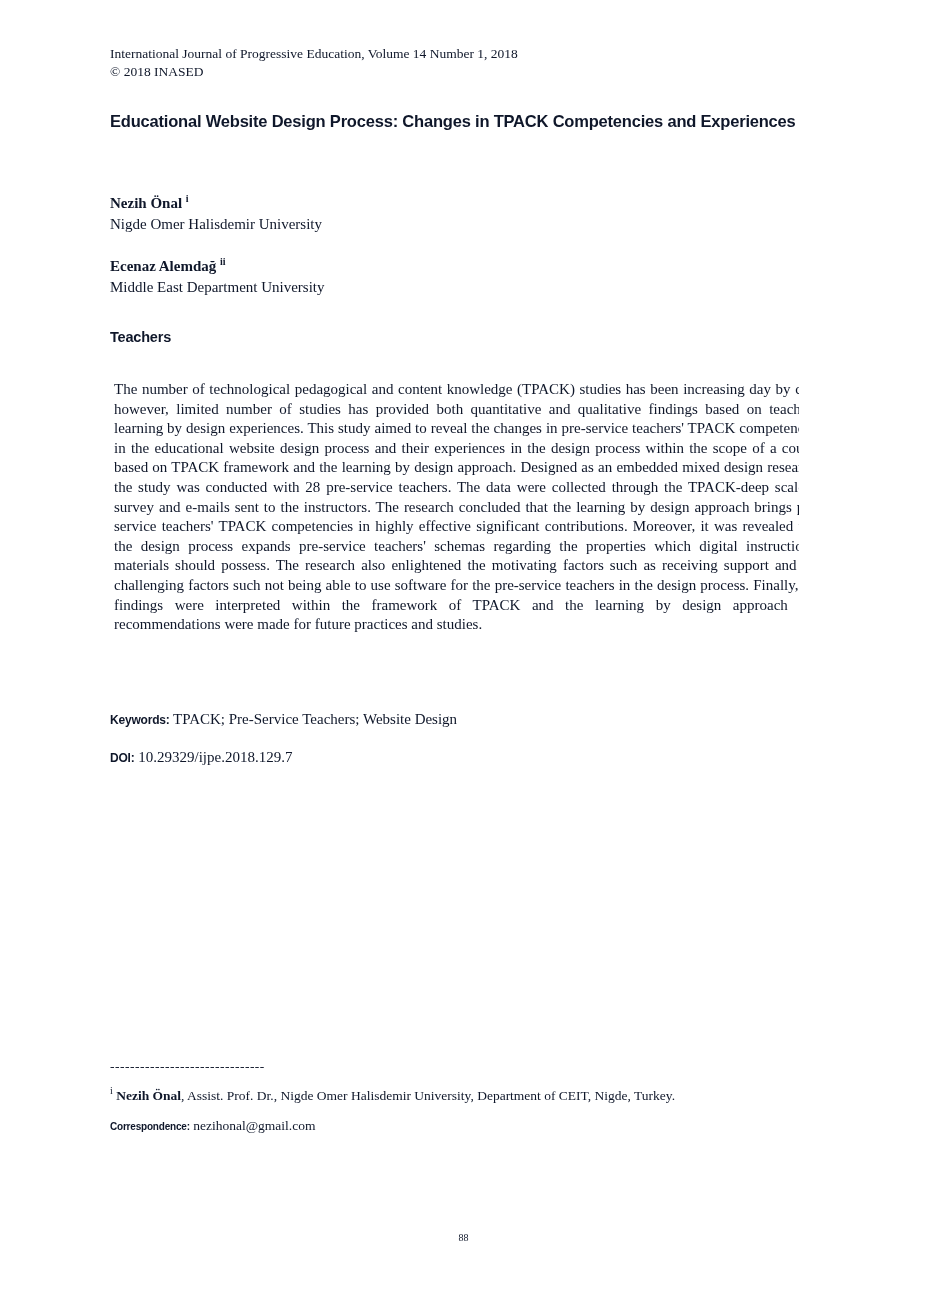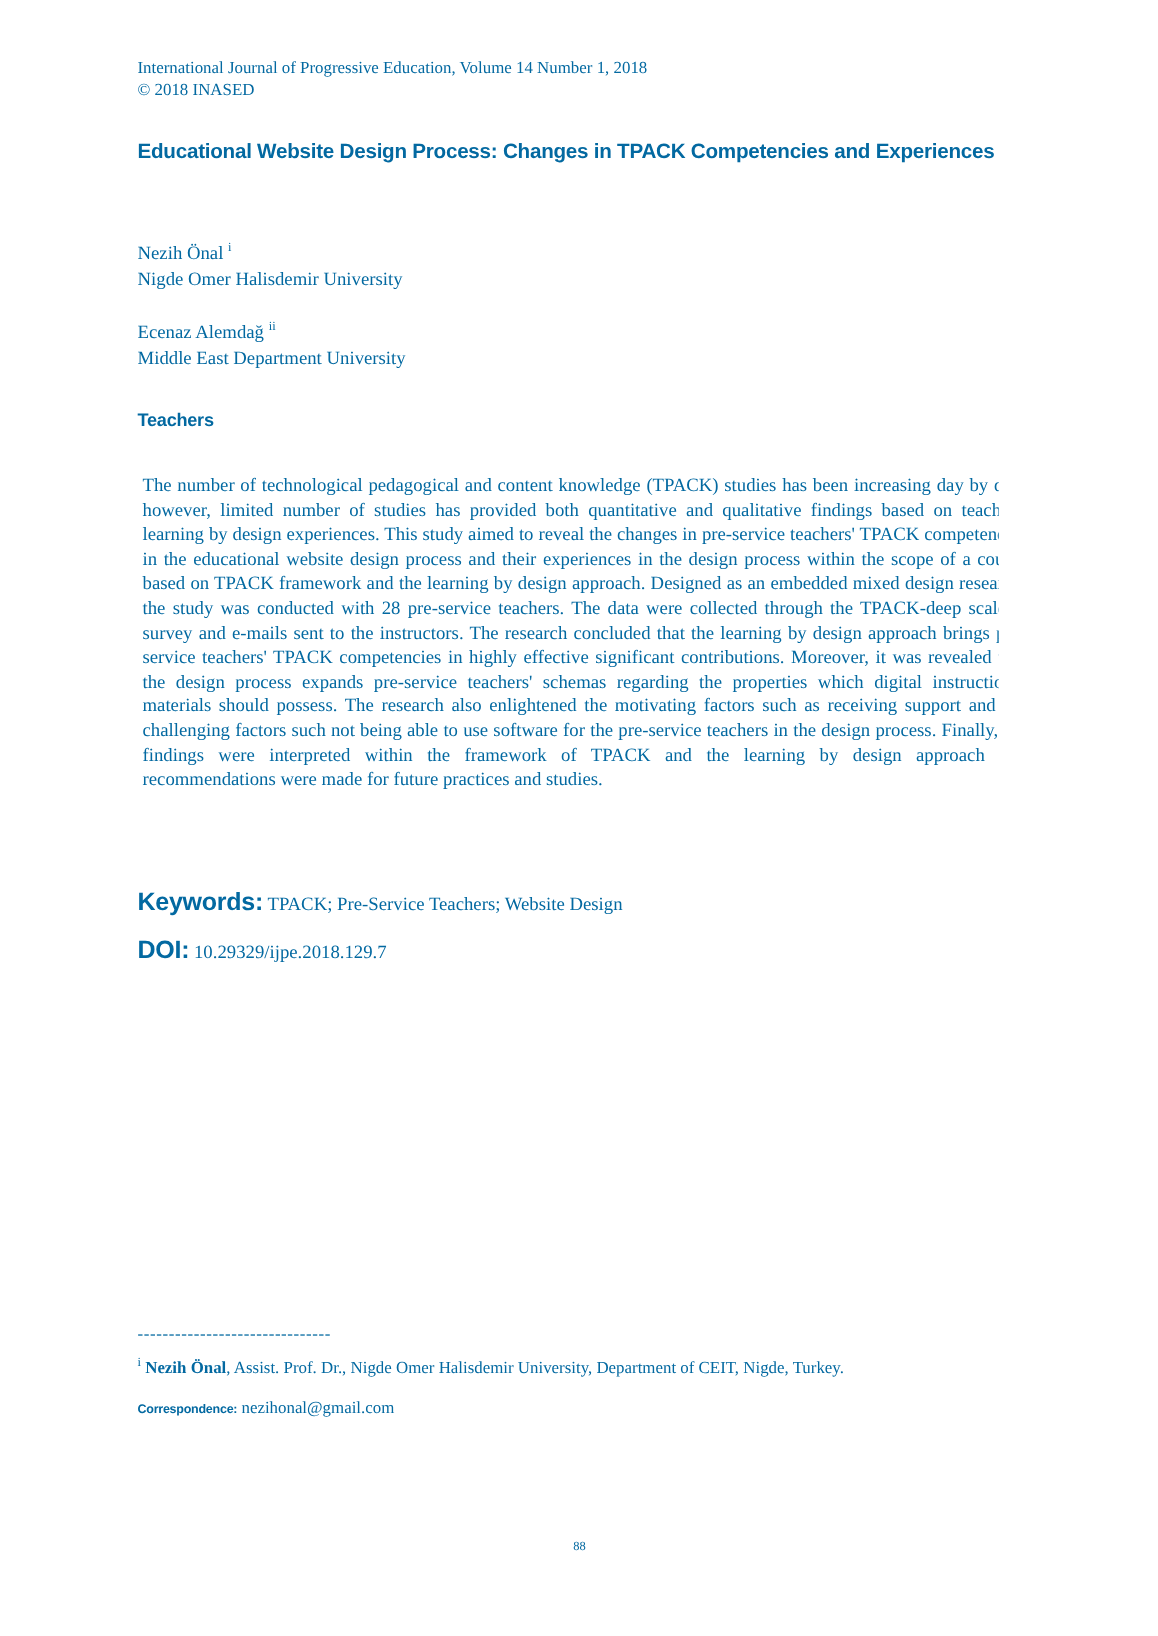--- a/index.html
+++ b/index.html
@@ -1,21 +1,21 @@
 <!DOCTYPE html>
 <html><head>
 <meta charset="utf-8">
 <style>
   html, body { margin: 0; padding: 0; background: #ffffff; }
   .page {
     position: relative;
     width: 799px;
     height: 1309px;
     background: #ffffff;
-    color: #0369a1;
+    color: #0f172a;
     font-family: "Liberation Serif", serif;
     overflow: hidden;
   }
   .sans-bold {
     font-family: "Liberation Sans", sans-serif;
     font-weight: bold;
     letter-spacing: -0.2px;
   }
   .header {
     position: absolute;
@@ -28,39 +28,39 @@
     font-family: "Liberation Sans", sans-serif;
     font-weight: bold;
     letter-spacing: -0.2px;
     font-size: 16.5px; line-height: 23.5px;
     text-align: justify;
     text-align-last: left;
     margin: 0;
   }
   .author-block-1 { position: absolute; left: 110px; top: 189px; width: 707px; font-size: 15px; line-height: 20.5px; }
   .author-block-2 { position: absolute; left: 110px; top: 252px; width: 707px; font-size: 15px; line-height: 20.5px; }
-  .author-name { font-weight: normal; }
+  .author-name { font-weight: bold; }
   .author-name sup, .footnote sup { font-size: 10px; }
   .abstract-heading {
     position: absolute;
     left: 110px; top: 329px;
     font-size: 14.5px;
     margin: 0;
   }
   .abstract-body {
     position: absolute;
     left: 110px; top: 376px; width: 707px;
     font-size: 15px; line-height: 19.6px;
     text-align: justify;
     margin: 4px;
     font-family: Liberation Serif, serif;
   }
   .keywords-line { position: absolute; left: 110px; top: 711px; width: 707px; font-size: 15px; margin: 0; }
   .doi-line { position: absolute; left: 110px; top: 749px; width: 707px; font-size: 15px; margin: 0; }
-  .inline-label { font-family: "Liberation Sans", sans-serif; font-weight: bold; letter-spacing: -0.2px; font-size: 20px; }
+  .inline-label { font-family: "Liberation Sans", sans-serif; font-weight: bold; letter-spacing: -0.2px; font-size: 12px; }
   .footnote-sep {
     position: absolute;
     left: 110px; top: 1059px; width: 707px;
     font-size: 13.5px; letter-spacing: 0.5px;
   }
   .footnote-1 { position: absolute; left: 110px; top: 1081px; width: 707px; font-size: 13.5px; line-height: 19px; margin: 0; }
   .correspondence { position: absolute; left: 110px; top: 1118px; width: 707px; font-size: 13.5px; margin: 0; }
   .correspondence .inline-label { font-size: 10px; text-align: right; }
   .footnote-2 {
     position: absolute;

